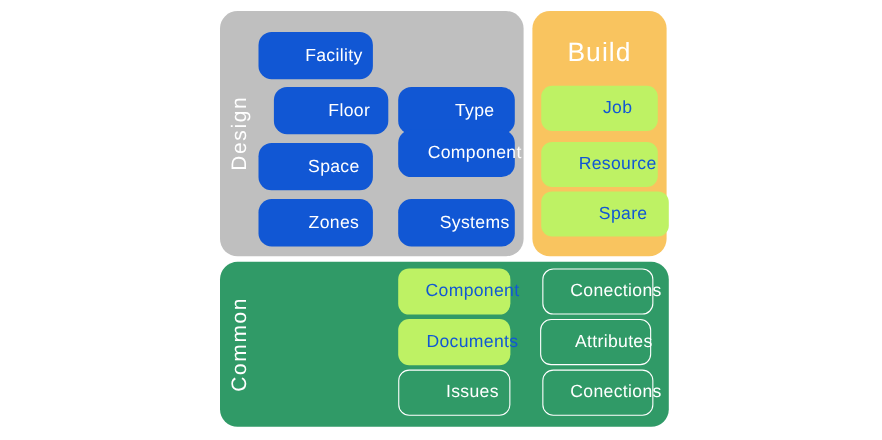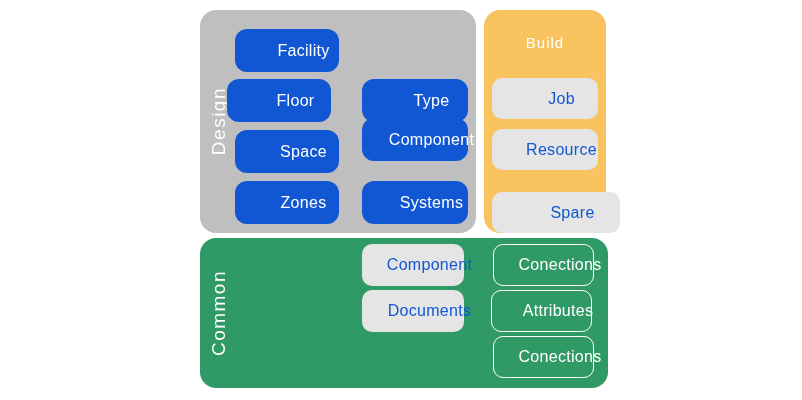--- a/index.html
+++ b/index.html
@@ -38,80 +38,81 @@
     color: #ffffff;
     font-size: 19px;
     letter-spacing: 1.5px;
     white-space: nowrap;
   }
   .top-label {
     position: absolute;
     left: 0; right: 0; top: 24px;
     text-align: center;
     color: #ffffff;
-    font-size: 15px;
+    font-size: 24px;
     letter-spacing: 1px;
   }
   .btn {
     position: absolute;
     display: flex;
     align-items: center;
     justify-content: center;
     font-size: 16px;
     letter-spacing: 0.3px;
     box-sizing: border-box;
     white-space: nowrap;
     padding-left: 33px;
   }
   .btn-blue {
     background: #1157D4;
     color: #ffffff;
     border-radius: 12px;
   }
   .btn-white {
-    background: #e5e5e5;
+    background: #bef264;
     color: #1157D4;
     border-radius: 10px;
   }
   .btn-outline {
     background: transparent;
     color: #ffffff;
     border: 1.5px solid #ffffff;
     border-radius: 10px;
   }
 </style>
 </head>
 <body>
 
 <div class="canvas">
 
   <section class="panel panel-design">
     <div class="side-label">
       <span>Design</span>
     </div>
     <div class="btn btn-blue" style="left:35px;top:19px;width:104px;height:43px">Facility</div>
-    <div class="btn btn-blue" style="left:27px;top:69px;width:104px;height:43px">Floor</div>
+    <div class="btn btn-blue" style="left:49px;top:69px;width:104px;height:43px">Floor</div>
     <div class="btn btn-blue" style="left:162px;top:69px;width:106px;height:43px">Type</div>
     <div class="btn btn-blue" style="left:35px;top:120px;width:104px;height:43px">Space</div>
     <div class="btn btn-blue" style="left:162px;top:108px;width:106px;height:43px">Component</div>
     <div class="btn btn-blue" style="left:35px;top:171px;width:104px;height:43px">Zones</div>
     <div class="btn btn-blue" style="left:162px;top:171px;width:106px;height:43px">Systems</div>
   </section>
 
   <section class="panel panel-build">
     <div class="top-label">Build</div>
     <div class="btn btn-white" style="left:8px;top:68px;width:106px;height:41px">Job</div>
     <div class="btn btn-white" style="left:8px;top:119px;width:106px;height:41px">Resource</div>
-    <div class="btn btn-white" style="left:8px;top:182px;width:128px;height:41px">Spare</div>
+    <div class="btn btn-white" style="left:8px;top:164px;width:116px;height:41px">Spare</div>
   </section>
 
   <section class="panel panel-common">
     <div class="side-label">
       <span>Common</span>
     </div>
     <div class="btn btn-white" style="left:162px;top:6px;width:102px;height:42px">Component</div>
     <div class="btn btn-white" style="left:162px;top:52px;width:102px;height:42px">Documents</div>
+    <div class="btn btn-outline" style="left:162px;top:98px;width:102px;height:42px">Issues</div>
     <div class="btn btn-outline" style="left:293px;top:6px;width:101px;height:42px">Conections</div>
     <div class="btn btn-outline" style="left:291px;top:52px;width:101px;height:42px">Attributes</div>
     <div class="btn btn-outline" style="left:293px;top:98px;width:101px;height:42px">Conections</div>
   </section>
 
 </div>
 
 </body></html>

